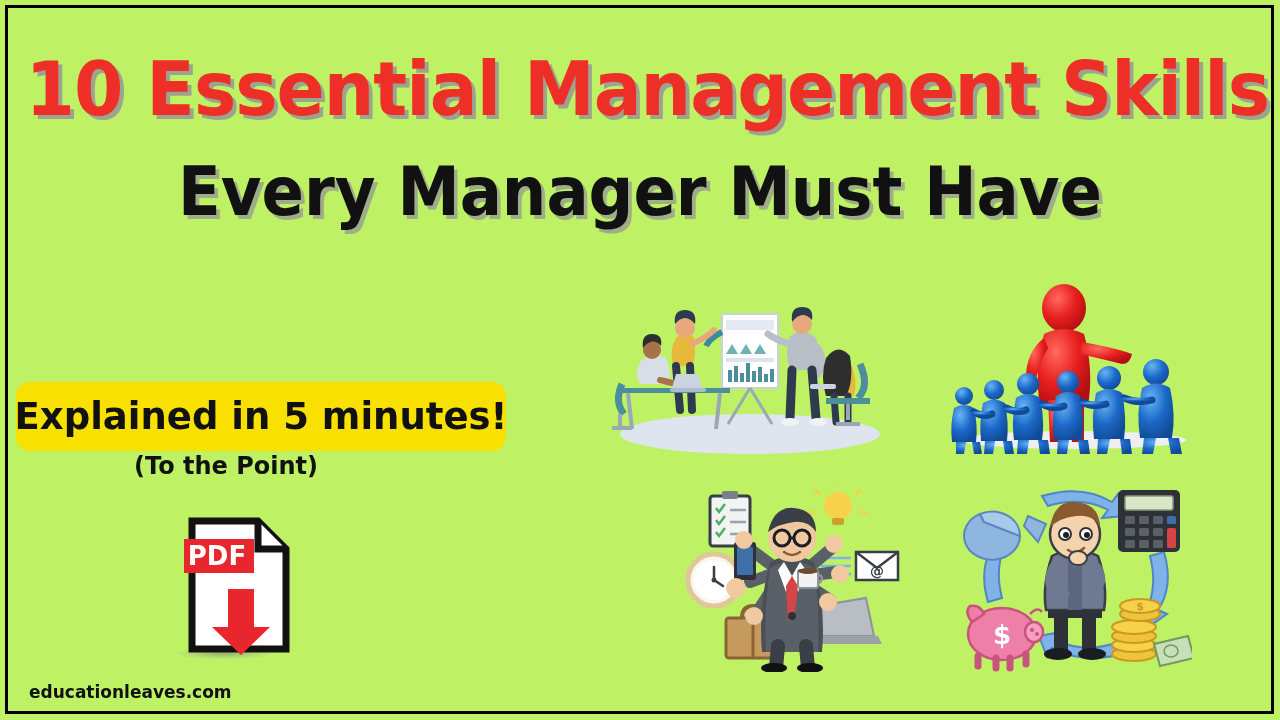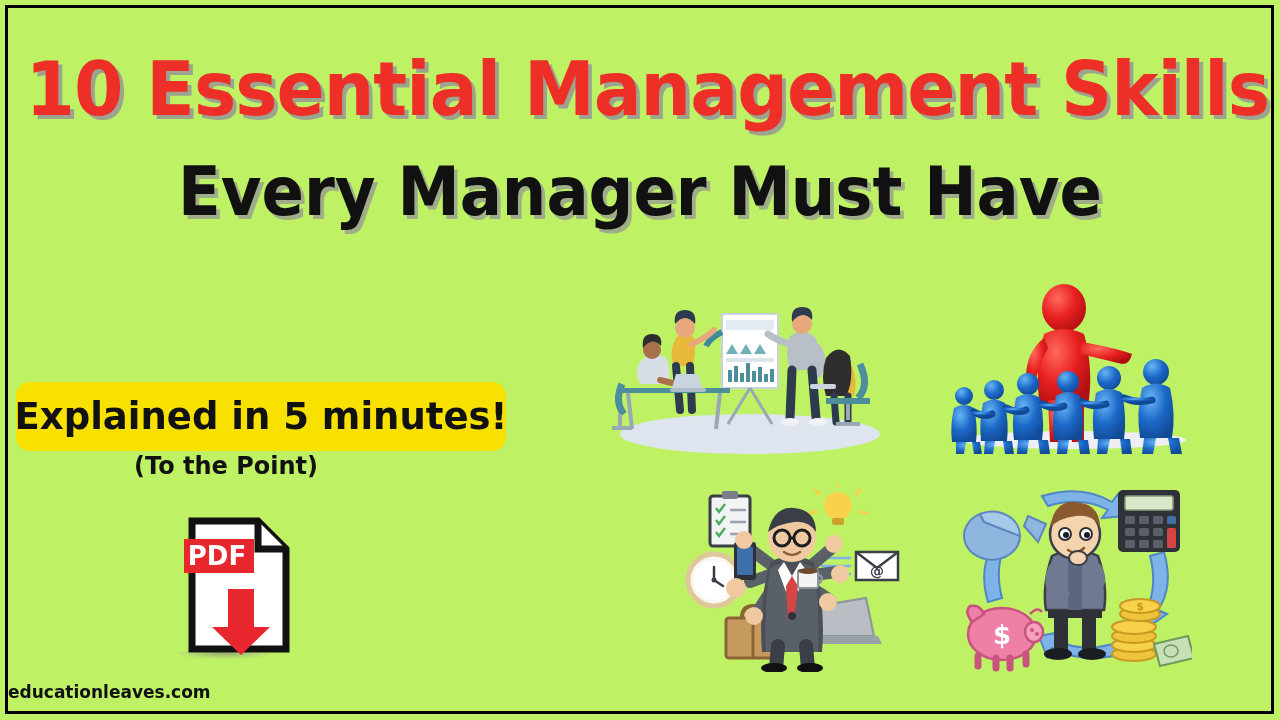--- a/index.html
+++ b/index.html
@@ -117,21 +117,21 @@
     position: absolute;
   }
   #illus-meeting { left: 604px; top: 288px; width: 280px; height: 170px; }
   #illus-leadership { left: 944px; top: 282px; width: 254px; height: 172px; }
   #illus-multitask { left: 678px; top: 484px; width: 228px; height: 188px; }
   #illus-finance { left: 958px; top: 482px; width: 234px; height: 190px; }
 
   
   #watermark {
     position: absolute;
-    left: 8px;
+    left: 29px;
     top: 682px;
     font-family: "DejaVu Sans", sans-serif;
     font-weight: 700;
     font-size: 17px;
     color: #111111;
     letter-spacing: 0px;
   }
 </style>
 </head>
 <body>

